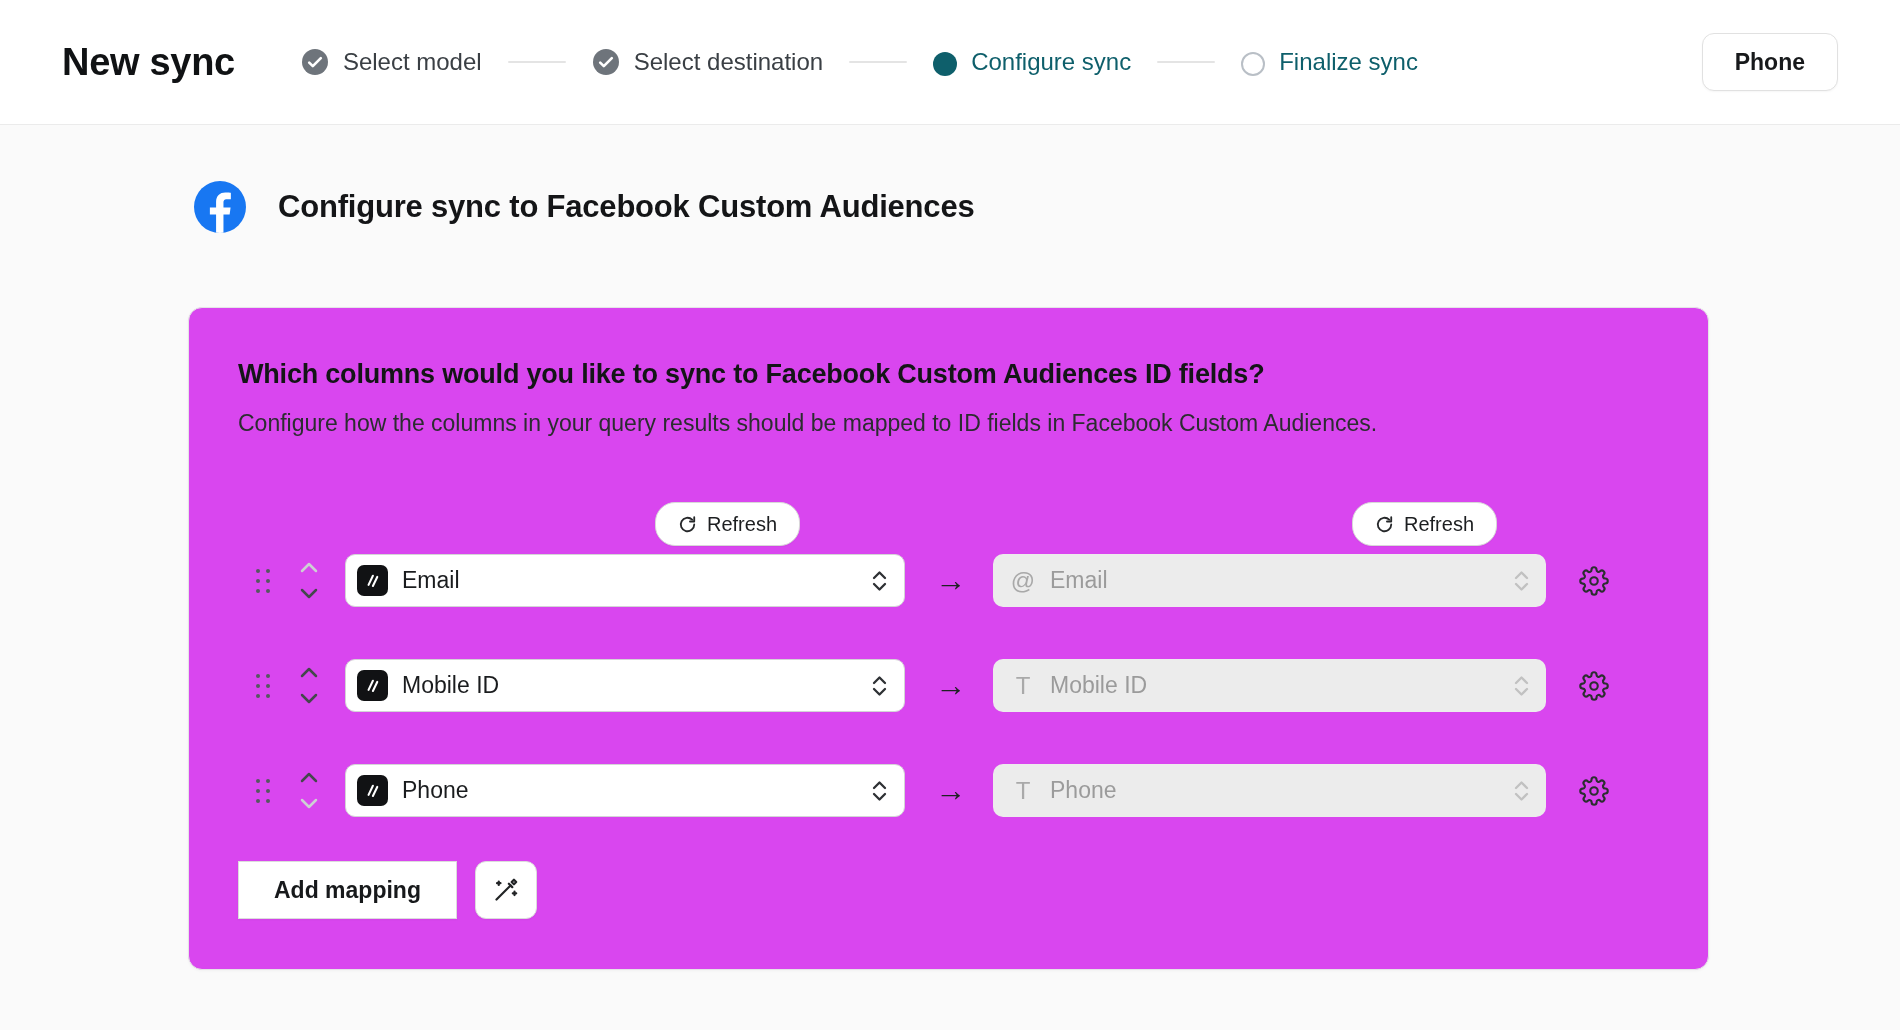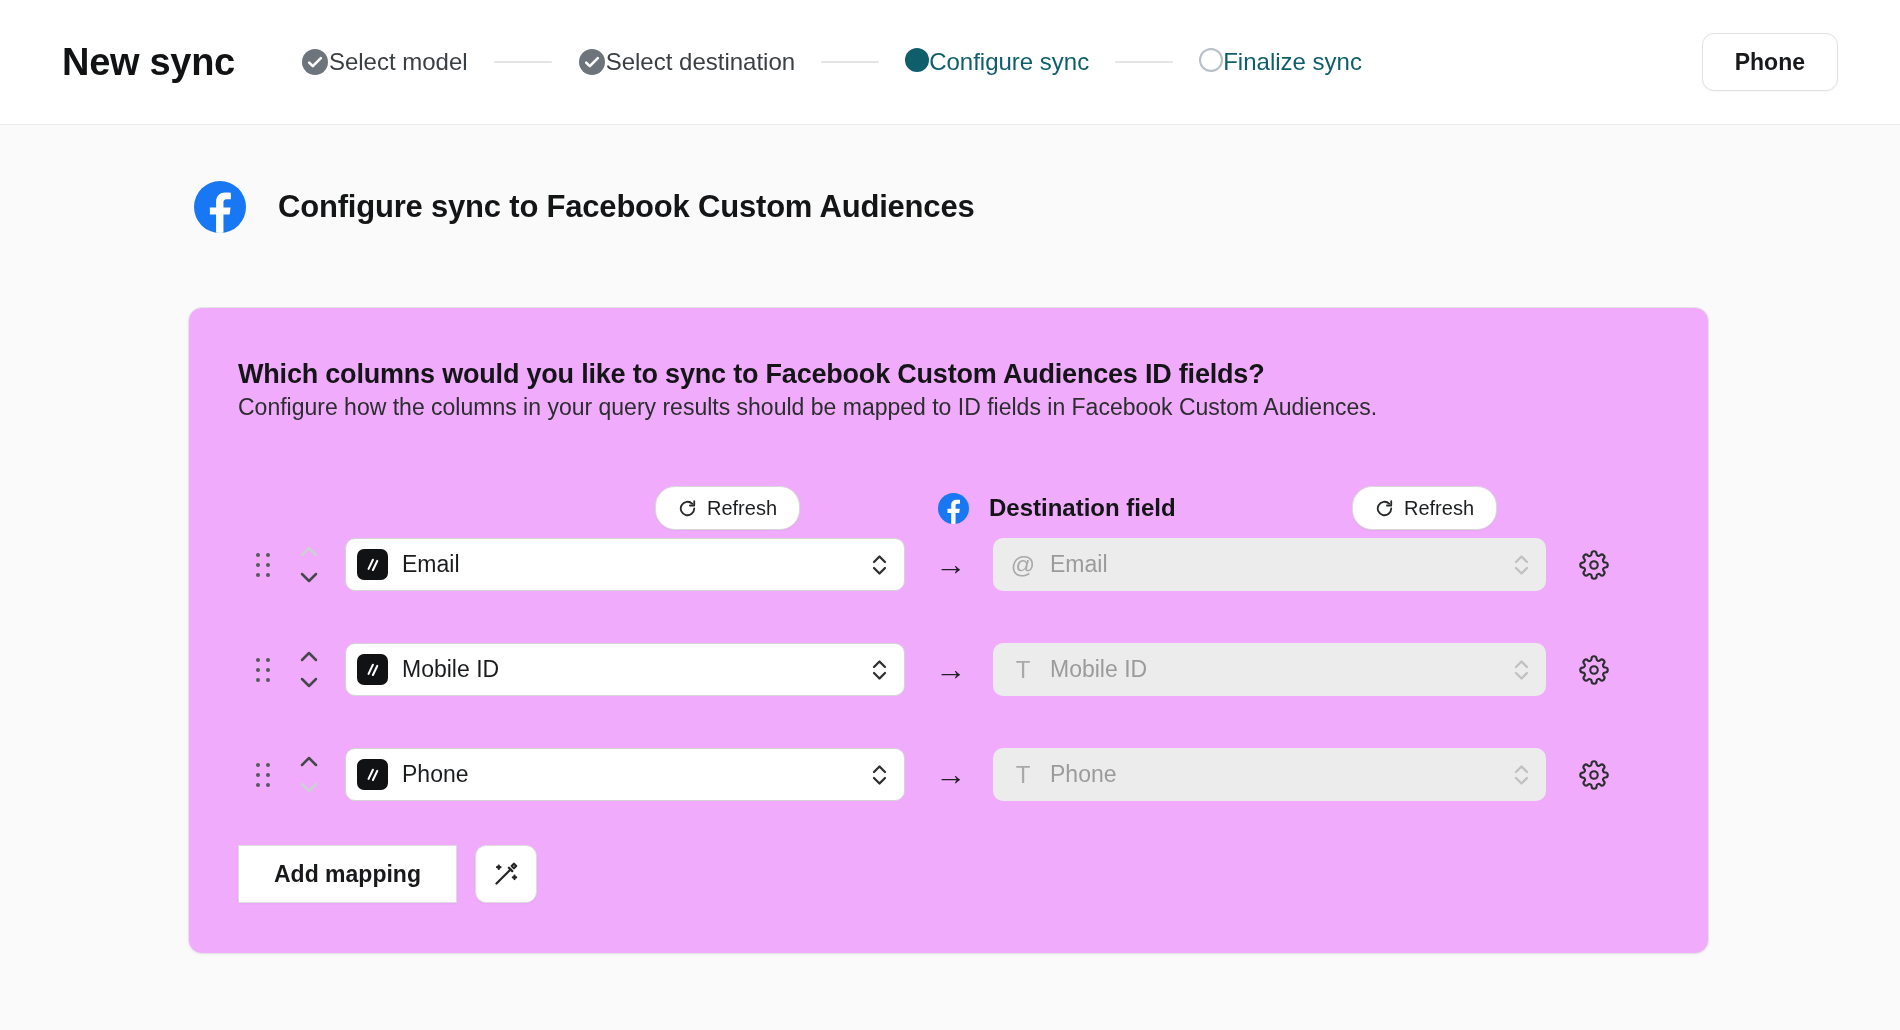--- a/index.html
+++ b/index.html
@@ -16,21 +16,21 @@
     -webkit-font-smoothing:antialiased;
   }
 
   
   .topbar{
     height:125px;background:#ffffff;border-bottom:1px solid #ebebeb;
     display:flex;align-items:center;padding:0 62px;
   }
   .topbar-title{font-size:38px;font-weight:700;color:#101214;letter-spacing:-0.3px;white-space:nowrap;}
   .stepper{display:flex;align-items:center;margin-left:66px;}
-  .step{display:flex;align-items:flex-start;cursor:default;}
+  .step{display:flex;align-items:flex-end;gap:14px;cursor:default;}
   .step-label{font-size:24px;font-weight:500;white-space:nowrap;}
   .step.complete .step-label{color:#3a3f44;}
   .step.current .step-label,
   .step.upcoming .step-label{color:var(--accent);}
   .step-check{width:28px;height:28px;display:block;}
   .step-dot{width:24px;height:24px;border-radius:50%;background:var(--accent);}
   .step-ring{width:24px;height:24px;border-radius:50%;border:2.5px solid #b9bfc6;background:#fff;}
   .connector{width:58px;height:2px;background:#e4e4e4;margin:0 26px;border-radius:1px;}
   .exit-btn{
     margin-left:auto;height:58px;padding:0 32px;border-radius:12px;
@@ -45,27 +45,27 @@
     border-radius:50%;background:var(--facebook-blue);
     display:flex;align-items:flex-end;justify-content:center;overflow:hidden;flex:0 0 auto;
   }
   .fb-badge.lg{width:52px;height:52px;}
   .fb-badge.sm{width:31px;height:31px;}
   .fb-badge svg{display:block;width:100%;height:100%;}
   .page-title{font-size:31px;font-weight:600;color:#141517;letter-spacing:-0.2px;}
 
   
   .card{
-    width:1521px;margin:74px 0 0 188px;background:#f0abfc;
+    width:1521px;margin:74px 0 0 188px;background:#d946ef;
     border:1px solid #e4e4e6;border-radius:14px;
     box-shadow:0 1px 3px rgba(0,0,0,0.04);
     padding:48px 49px 50px 49px;
   }
   .card-question{font-size:27px;font-weight:600;color:#141517;line-height:36px;letter-spacing:-0.2px;}
-  .card-desc{font-size:23px;color:#2b2d2f;line-height:30px;}
+  .card-desc{font-size:23px;color:#2b2d2f;line-height:30px;margin-top:16px;}
 
   
   .map-header{position:relative;height:44px;margin-top:64px;}
   .src-group{position:absolute;left:8px;top:0;height:44px;display:flex;align-items:center;gap:15px;}
   .dest-group{position:absolute;left:700px;top:0;height:44px;display:flex;align-items:center;gap:20px;}
   .col-title{font-size:24px;font-weight:600;color:#141517;white-space:nowrap;}
   .snowflake{color:var(--snowflake-blue);display:block;width:31px;height:31px;}
   .refresh-btn{
     position:absolute;top:0;height:44px;padding:0 22px;border-radius:20px;
     border:1px solid #d8d8d8;background:#fff;font-family:inherit;
@@ -181,28 +181,20 @@
 
   <div class="map-header">
     <button class="refresh-btn src">
       <svg class="refresh-icon" viewBox="0 0 24 24">
         <path d="M20.5 12a8.5 8.5 0 1 1-2.6-6.1" fill="none" stroke="currentColor" stroke-width="2.3" stroke-linecap="round"></path>
         <polyline points="20.5 2.8 20.5 8.2 15.1 8.2" fill="none" stroke="currentColor" stroke-width="2.3" stroke-linecap="round" stroke-linejoin="round"></polyline>
       </svg>
       <span>Refresh</span>
     </button>
 
-    <div class="dest-group">
-      <span class="fb-badge sm">
-        <svg viewBox="0 0 24 24">
-            <path fill="#ffffff" d="M13.6 24v-8.5h2.85l.43-3.32H13.6V10c0-.96.27-1.62 1.65-1.62h1.76V5.41c-.3-.04-1.35-.13-2.56-.13-2.53 0-4.26 1.54-4.26 4.38v2.52H7.33v3.32h2.86V24h3.41z"></path>
-          </svg>
-      </span>
-      <span class="col-title">Destination field</span>
-    </div>
     <button class="refresh-btn dest">
       <svg class="refresh-icon" viewBox="0 0 24 24">
         <path d="M20.5 12a8.5 8.5 0 1 1-2.6-6.1" fill="none" stroke="currentColor" stroke-width="2.3" stroke-linecap="round"></path>
         <polyline points="20.5 2.8 20.5 8.2 15.1 8.2" fill="none" stroke="currentColor" stroke-width="2.3" stroke-linecap="round" stroke-linejoin="round"></polyline>
       </svg>
       <span>Refresh</span>
     </button>
   </div>
 
   <div class="map-row">

